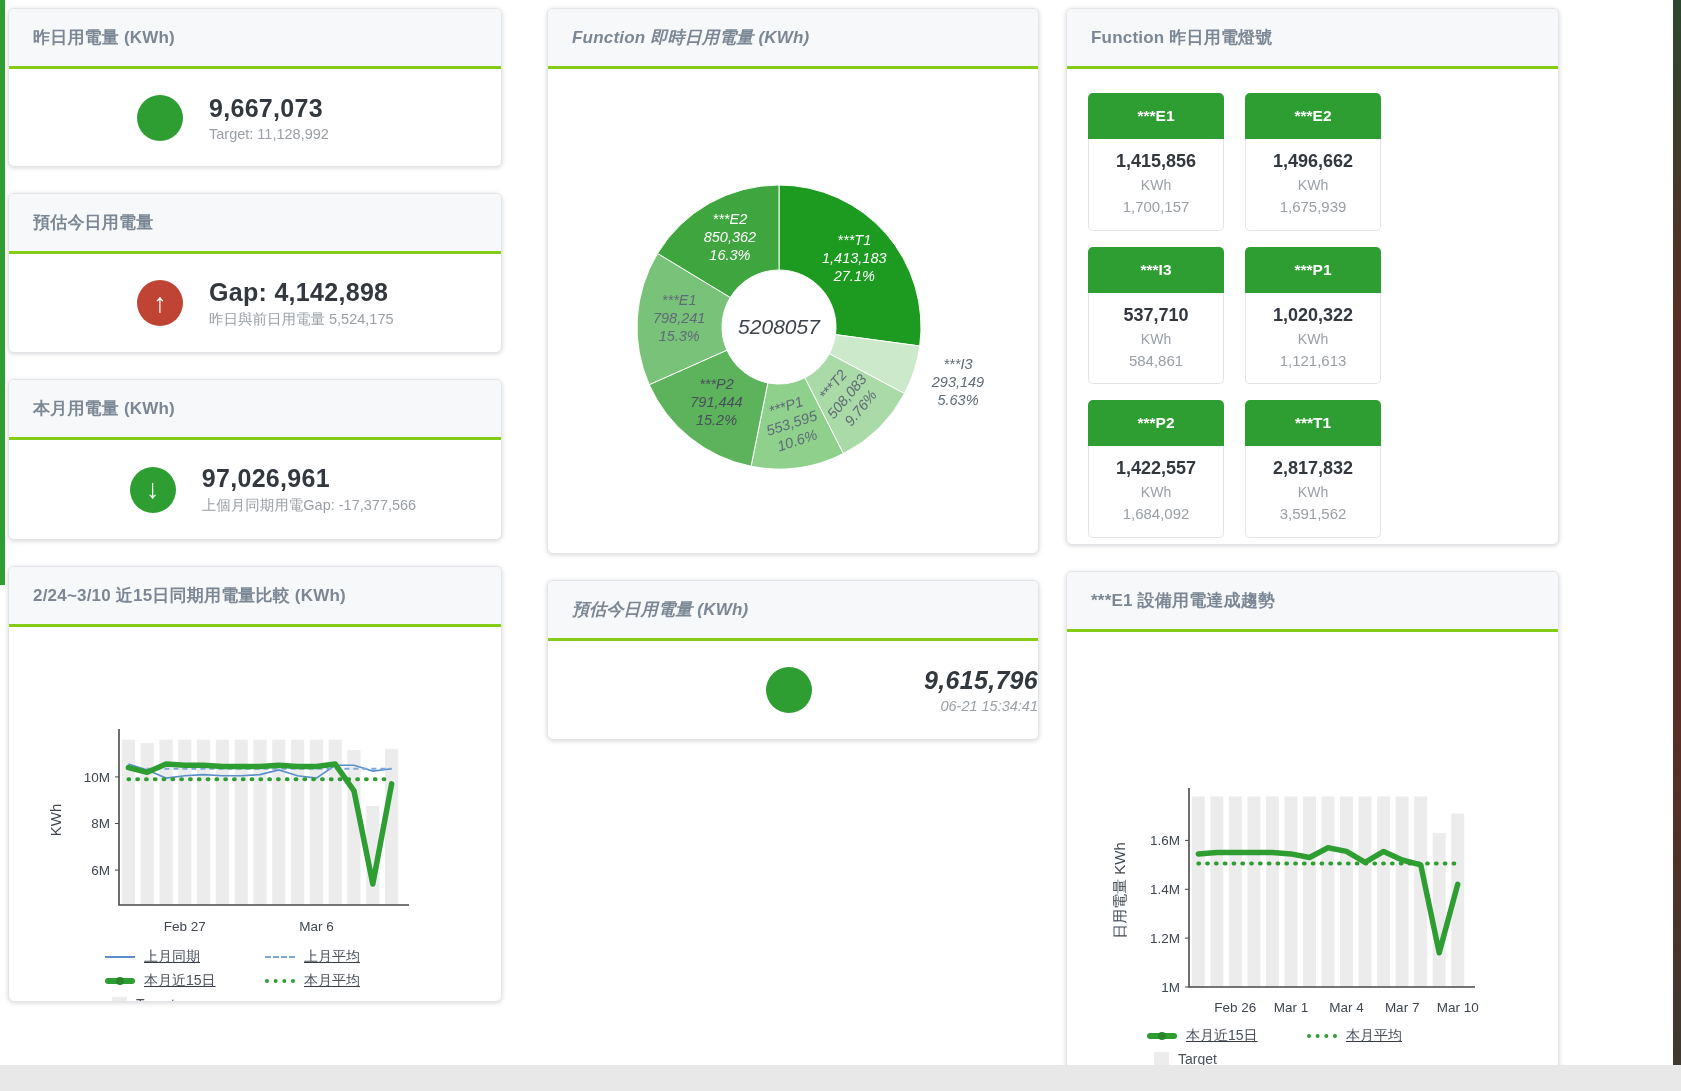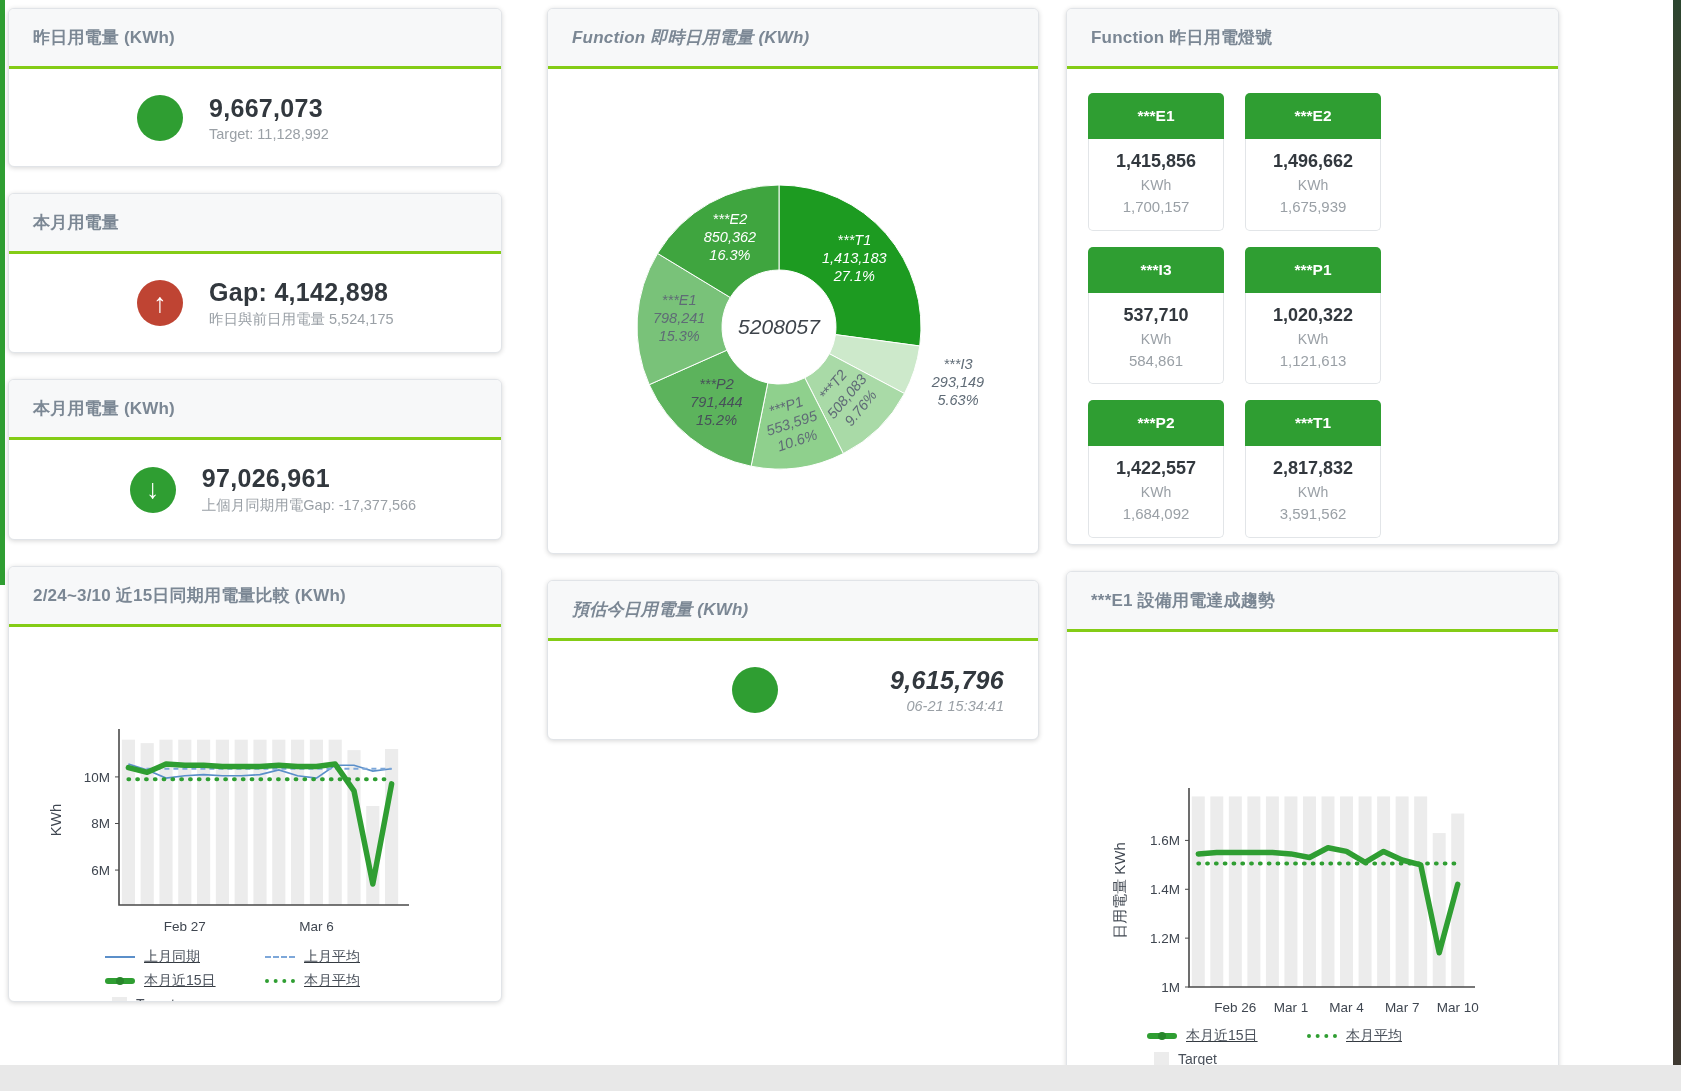--- a/index.html
+++ b/index.html
@@ -26,21 +26,21 @@
   }
   .panel-h{
     background:#f7f8f9;border-bottom:3px solid #84cc16;
     padding:17px 24px;font-size:17px;font-weight:bold;color:#7b8794;
     flex:0 0 auto;letter-spacing:.2px;
   }
   .panel-b{flex:1 1 auto;position:relative;}
 
   
   .stat{display:flex;align-items:center;justify-content:center;gap:26px;height:100%;padding-left:36px;box-sizing:border-box;}
-  .stat.right{justify-content:flex-end;padding-left:0;padding-right:34px;}
+  .stat.right{justify-content:flex-end;padding-left:0;}
   .stat.right .stat-text{text-align:right;}
   .circle{width:46px;height:46px;border-radius:50%;flex:0 0 auto;
     display:flex;align-items:center;justify-content:center;}
   .circle.green{background:#2f9e32;}
   .circle.red{background:#bf4433;}
   .circle .glyph{color:#fff;font-size:27px;font-weight:bold;line-height:1;}
   .stat-text{min-width:200px;}
   .stat-value{font-size:25px;font-weight:bold;color:#32383e;letter-spacing:.3px;}
   .stat-sub{font-size:14.5px;color:#9aa0a6;margin-top:3px;}
 
@@ -84,21 +84,21 @@
         <span class="circle green"></span>
         <div class="stat-text">
           <div class="stat-value">9,667,073</div>
           <div class="stat-sub">Target: 11,128,992</div>
         </div>
       </div>
     </div>
   </section>
 
   <section class="panel" style="height:158px">
-    <div class="panel-h">本月用電量</div>
+    <div class="panel-h">預估今日用電量</div>
     <div class="panel-b">
       <div class="stat">
         <span class="circle red">
             <span class="glyph">↑</span>
           </span>
         <div class="stat-text">
           <div class="stat-value">Gap: 4,142,898</div>
           <div class="stat-sub">昨日與前日用電量 5,524,175</div>
         </div>
       </div>

